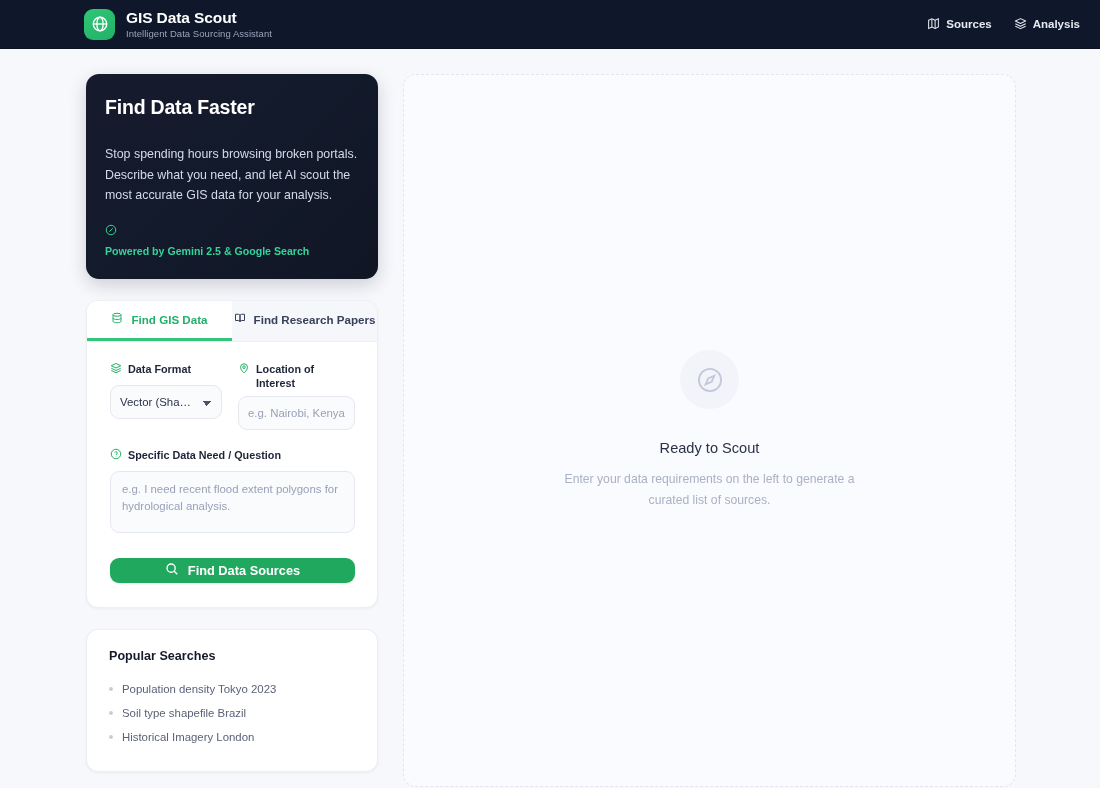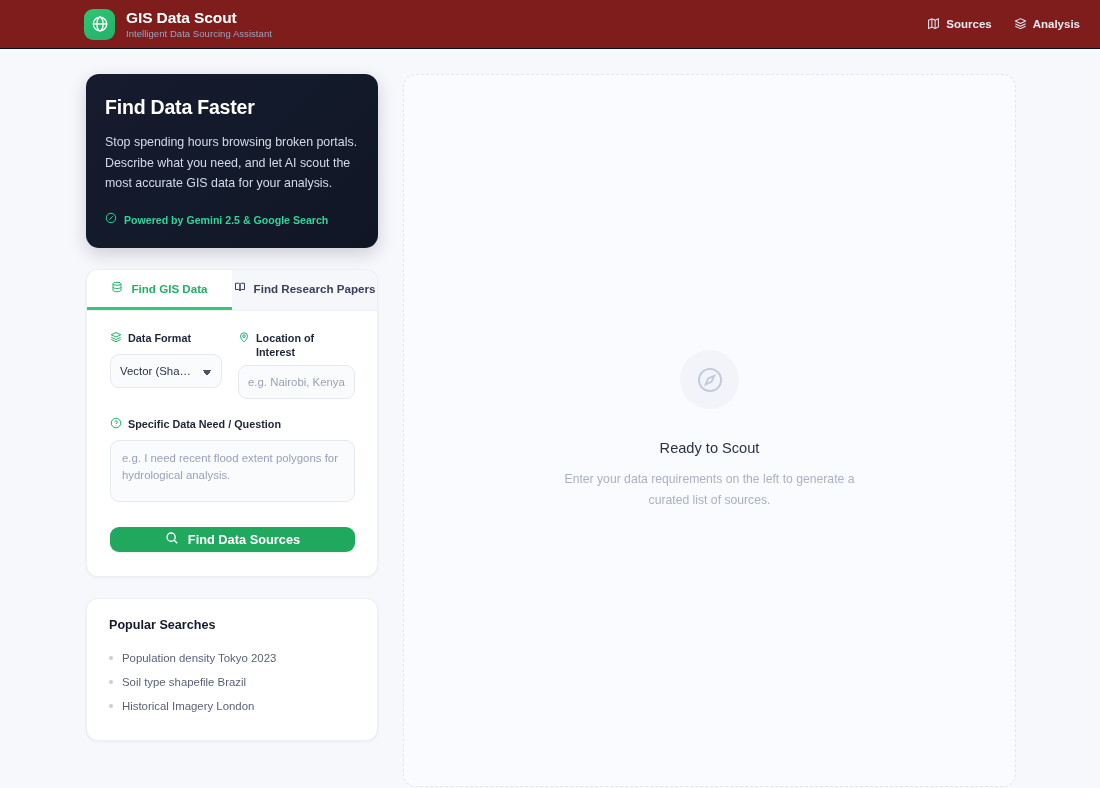--- a/index.html
+++ b/index.html
@@ -6,21 +6,21 @@
   html, body {
     width: 1100px; height: 788px;
     background: #f7f8fc;
     font-family: "Liberation Sans", sans-serif;
     overflow: hidden;
   }
 
   
   .topbar {
     height: 49px;
-    background: #7f1d1d;
+    background: #0f172a;
     display: flex;
     align-items: center;
     justify-content: space-between;
     padding: 0 20px 0 84px;
     border-bottom: 1px solid #0b1120;
   }
   .brand { display: flex; align-items: center; gap: 11px; }
   .brand-logo {
     width: 31px; height: 31px;
     border-radius: 9px;
@@ -66,33 +66,34 @@
     background: linear-gradient(135deg, #161b2e 0%, #131a2b 45%, #101624 100%);
     border-radius: 13px;
     padding: 22px 20px 22px 19px;
     box-shadow: 0 6px 18px rgba(17,24,39,0.18);
   }
   .hero h1 {
     color: #ffffff;
     font-size: 19.5px;
     font-weight: bold;
     letter-spacing: -0.2px;
-    margin-bottom: 13px;
+    margin-bottom: 25px;
   }
   .hero p {
     color: #d4dae8;
     font-size: 12.4px;
     line-height: 20.5px;
     margin-bottom: 18px;
   }
   .hero-badge {
-    display: flex; align-items: flex-end; gap: 7px;
+    display: flex; align-items: flex-start; gap: 7px;
     color: #34d399;
     font-size: 10.6px;
     font-weight: bold;
+    flex-direction: column;
   }
 
   
   .card {
     background: #ffffff;
     border: 1px solid #edeff5;
     border-radius: 12px;
     box-shadow: 0 1px 3px rgba(16,24,40,0.05);
     overflow: hidden;
   }

